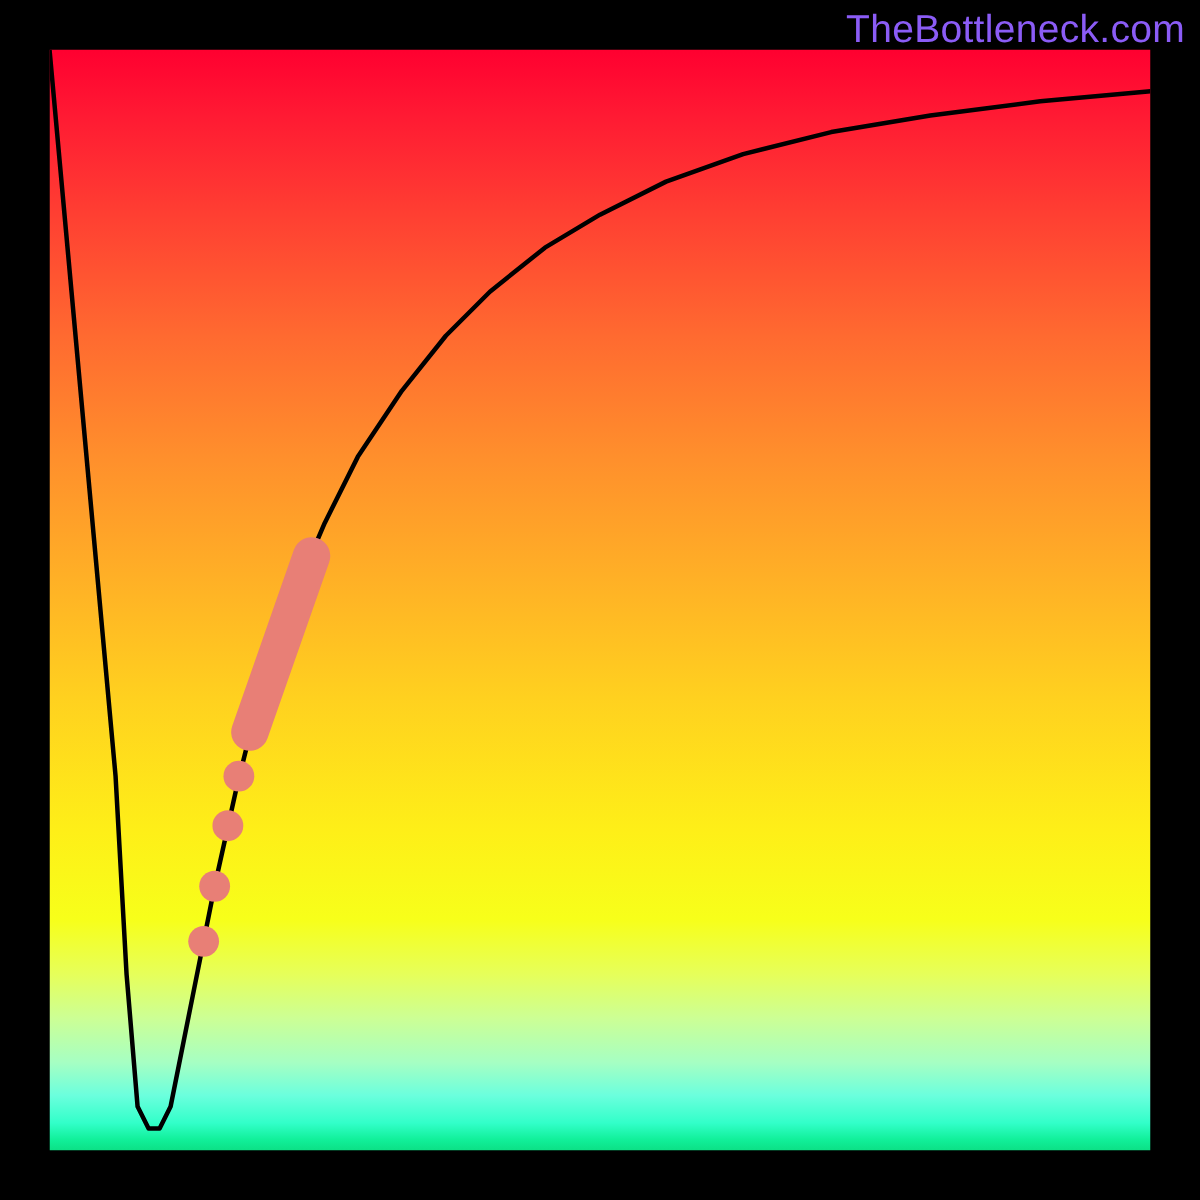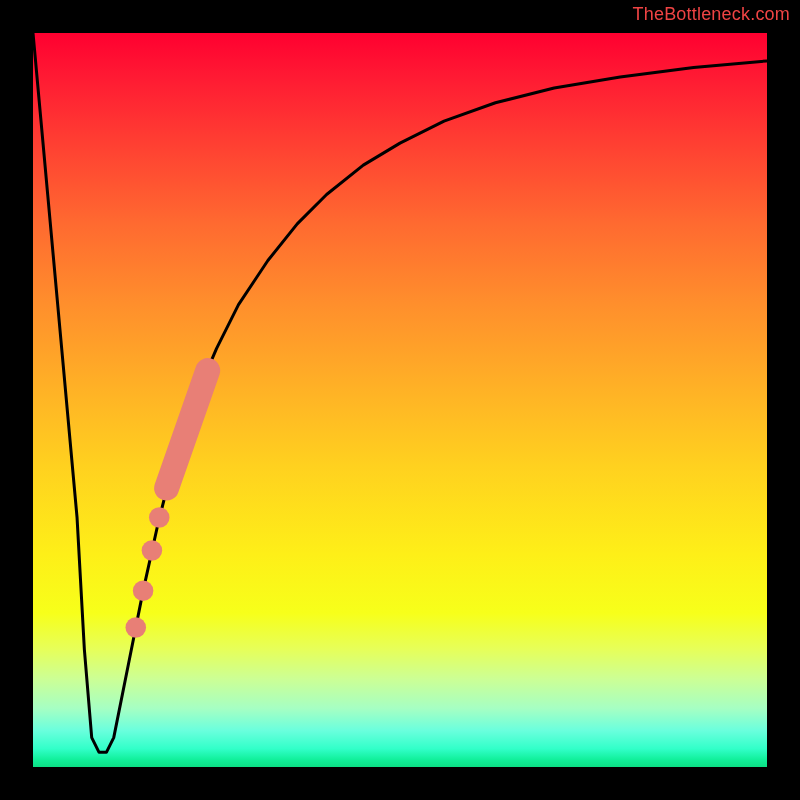--- a/index.html
+++ b/index.html
@@ -47,22 +47,22 @@
       #6bffdd 95%,
       #32ffc9 97.5%,
       #11f09a 99%,
       #0ce085 100%
     );
   }
   .watermark {
     position: absolute;
     top: 4px;
     right: 10px;
-    color: #ef4444;
-    font-size: 18px;
+    color: #8b5cf6;
+    font-size: 26px;
     font-weight: 400;
     letter-spacing: 0.2px;
     z-index: 5;
   }
   svg { display:block; }
 </style>
 </head>
 <body>
 
 <div class="frame">

